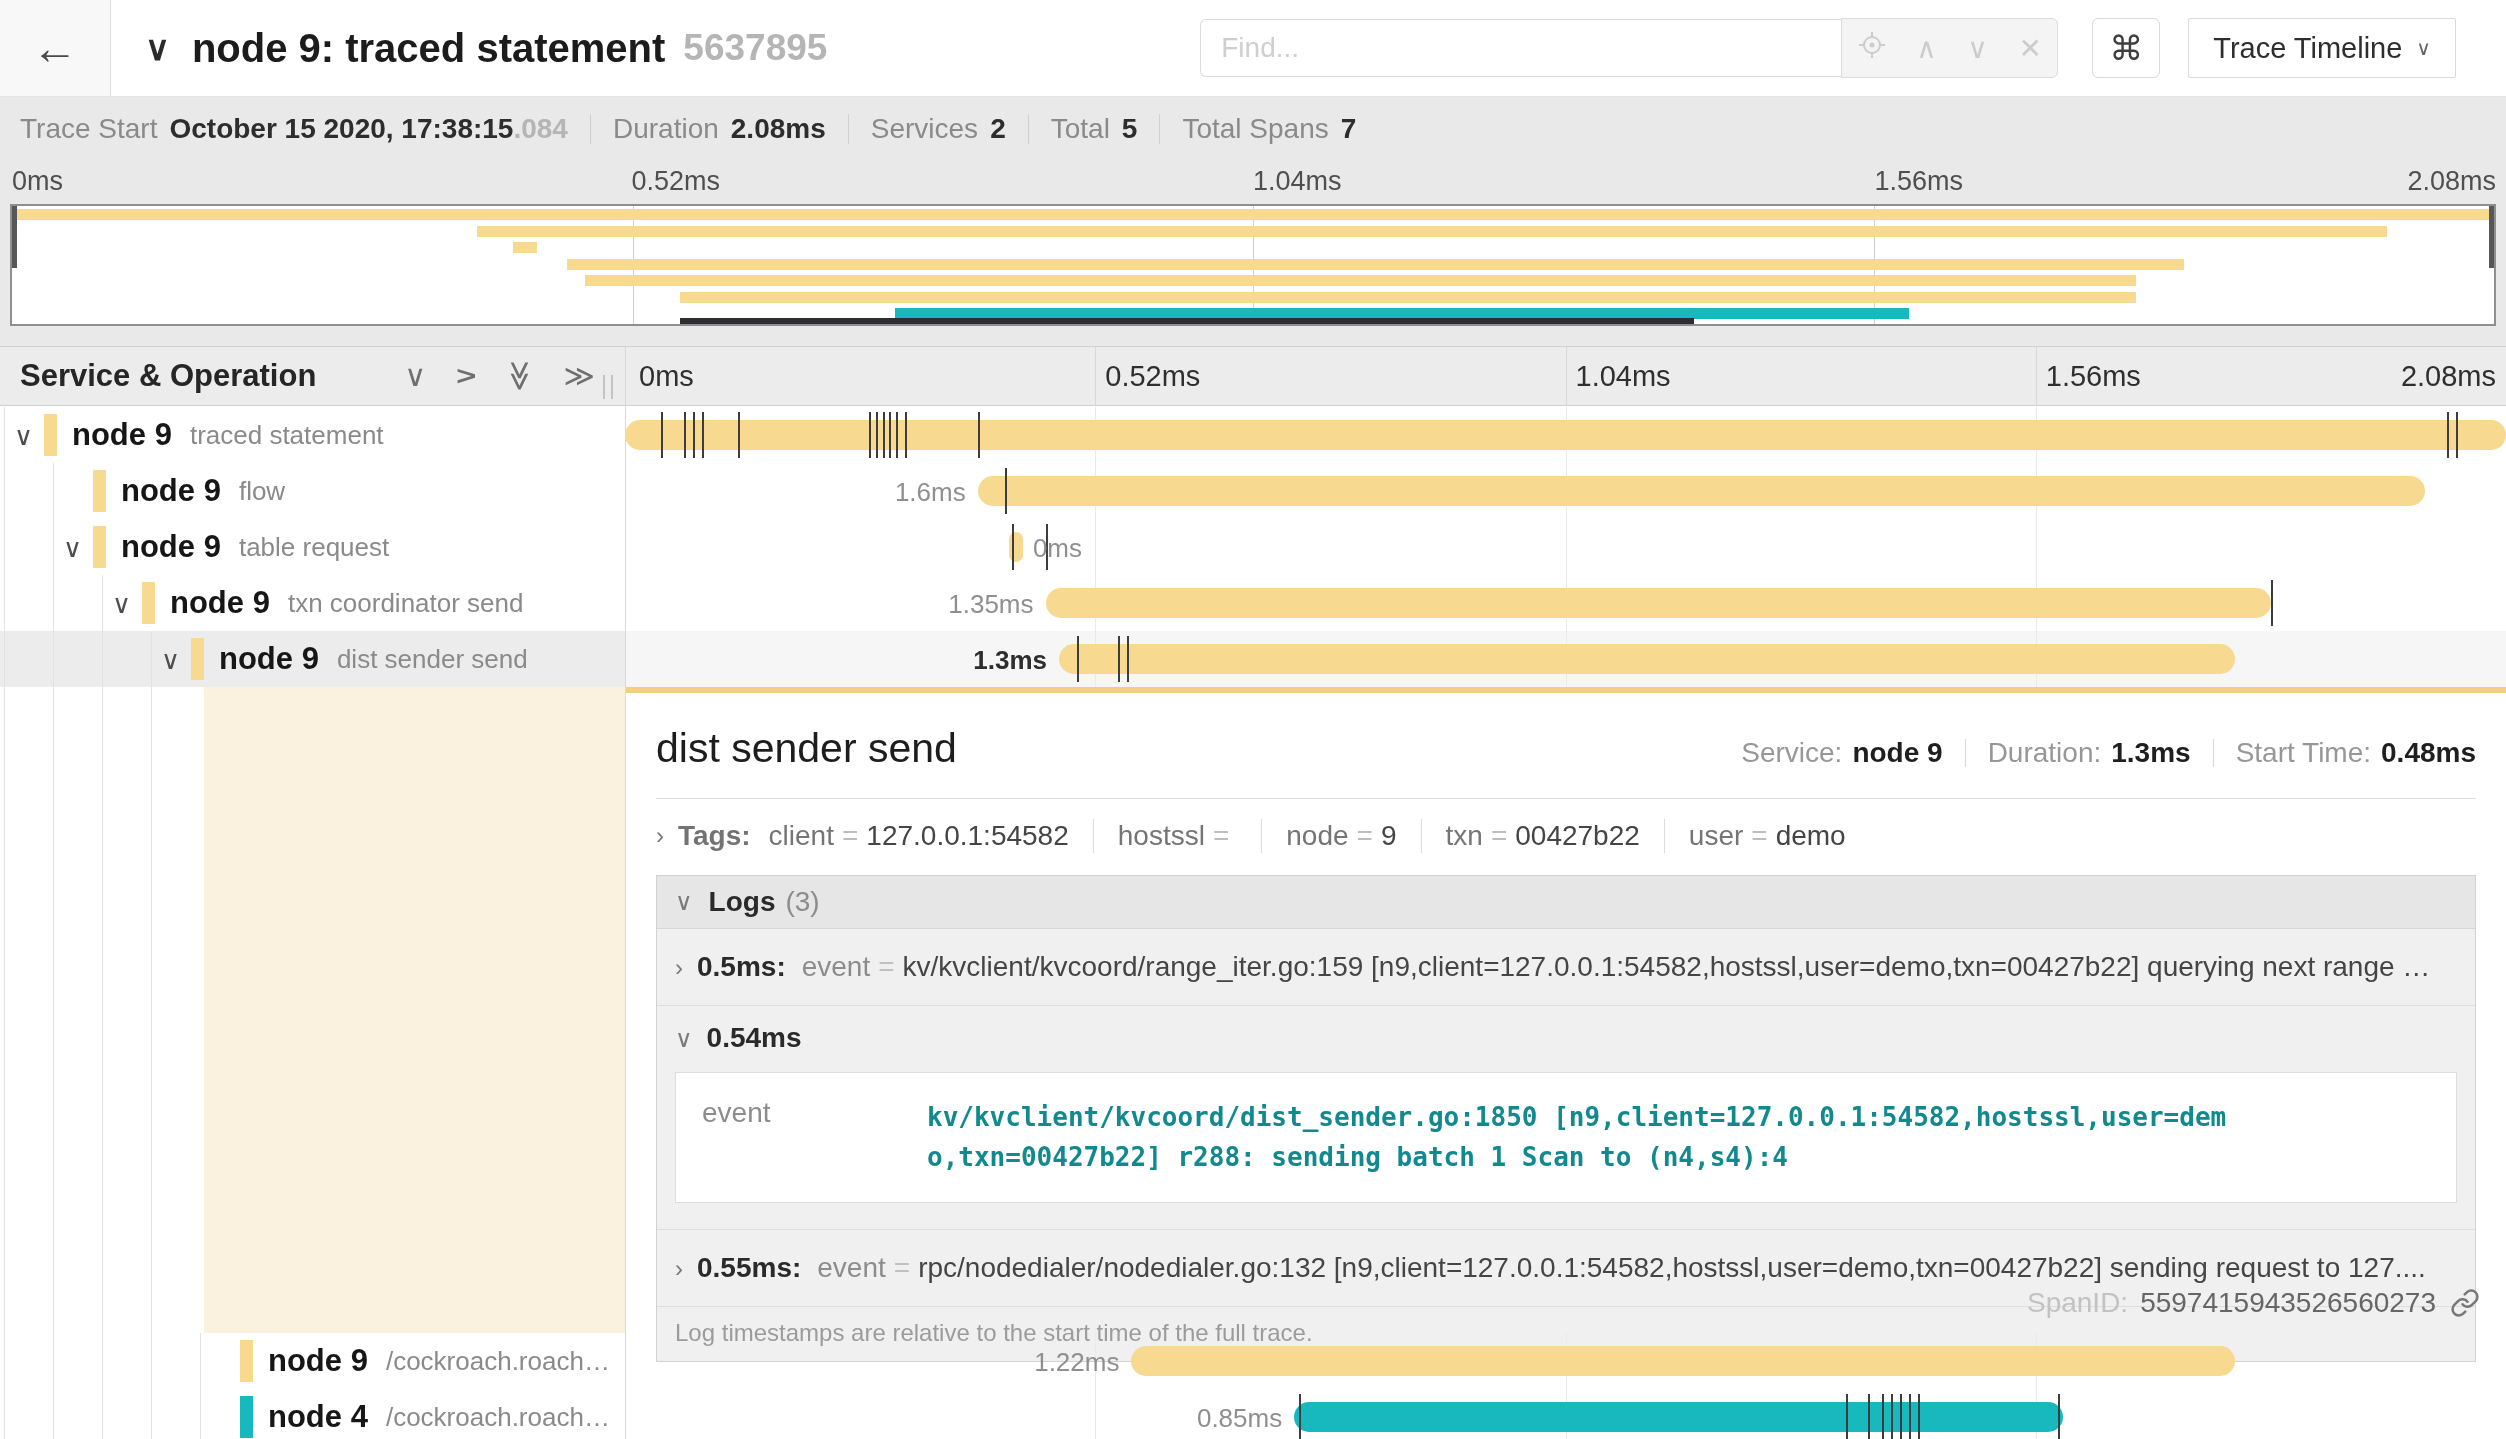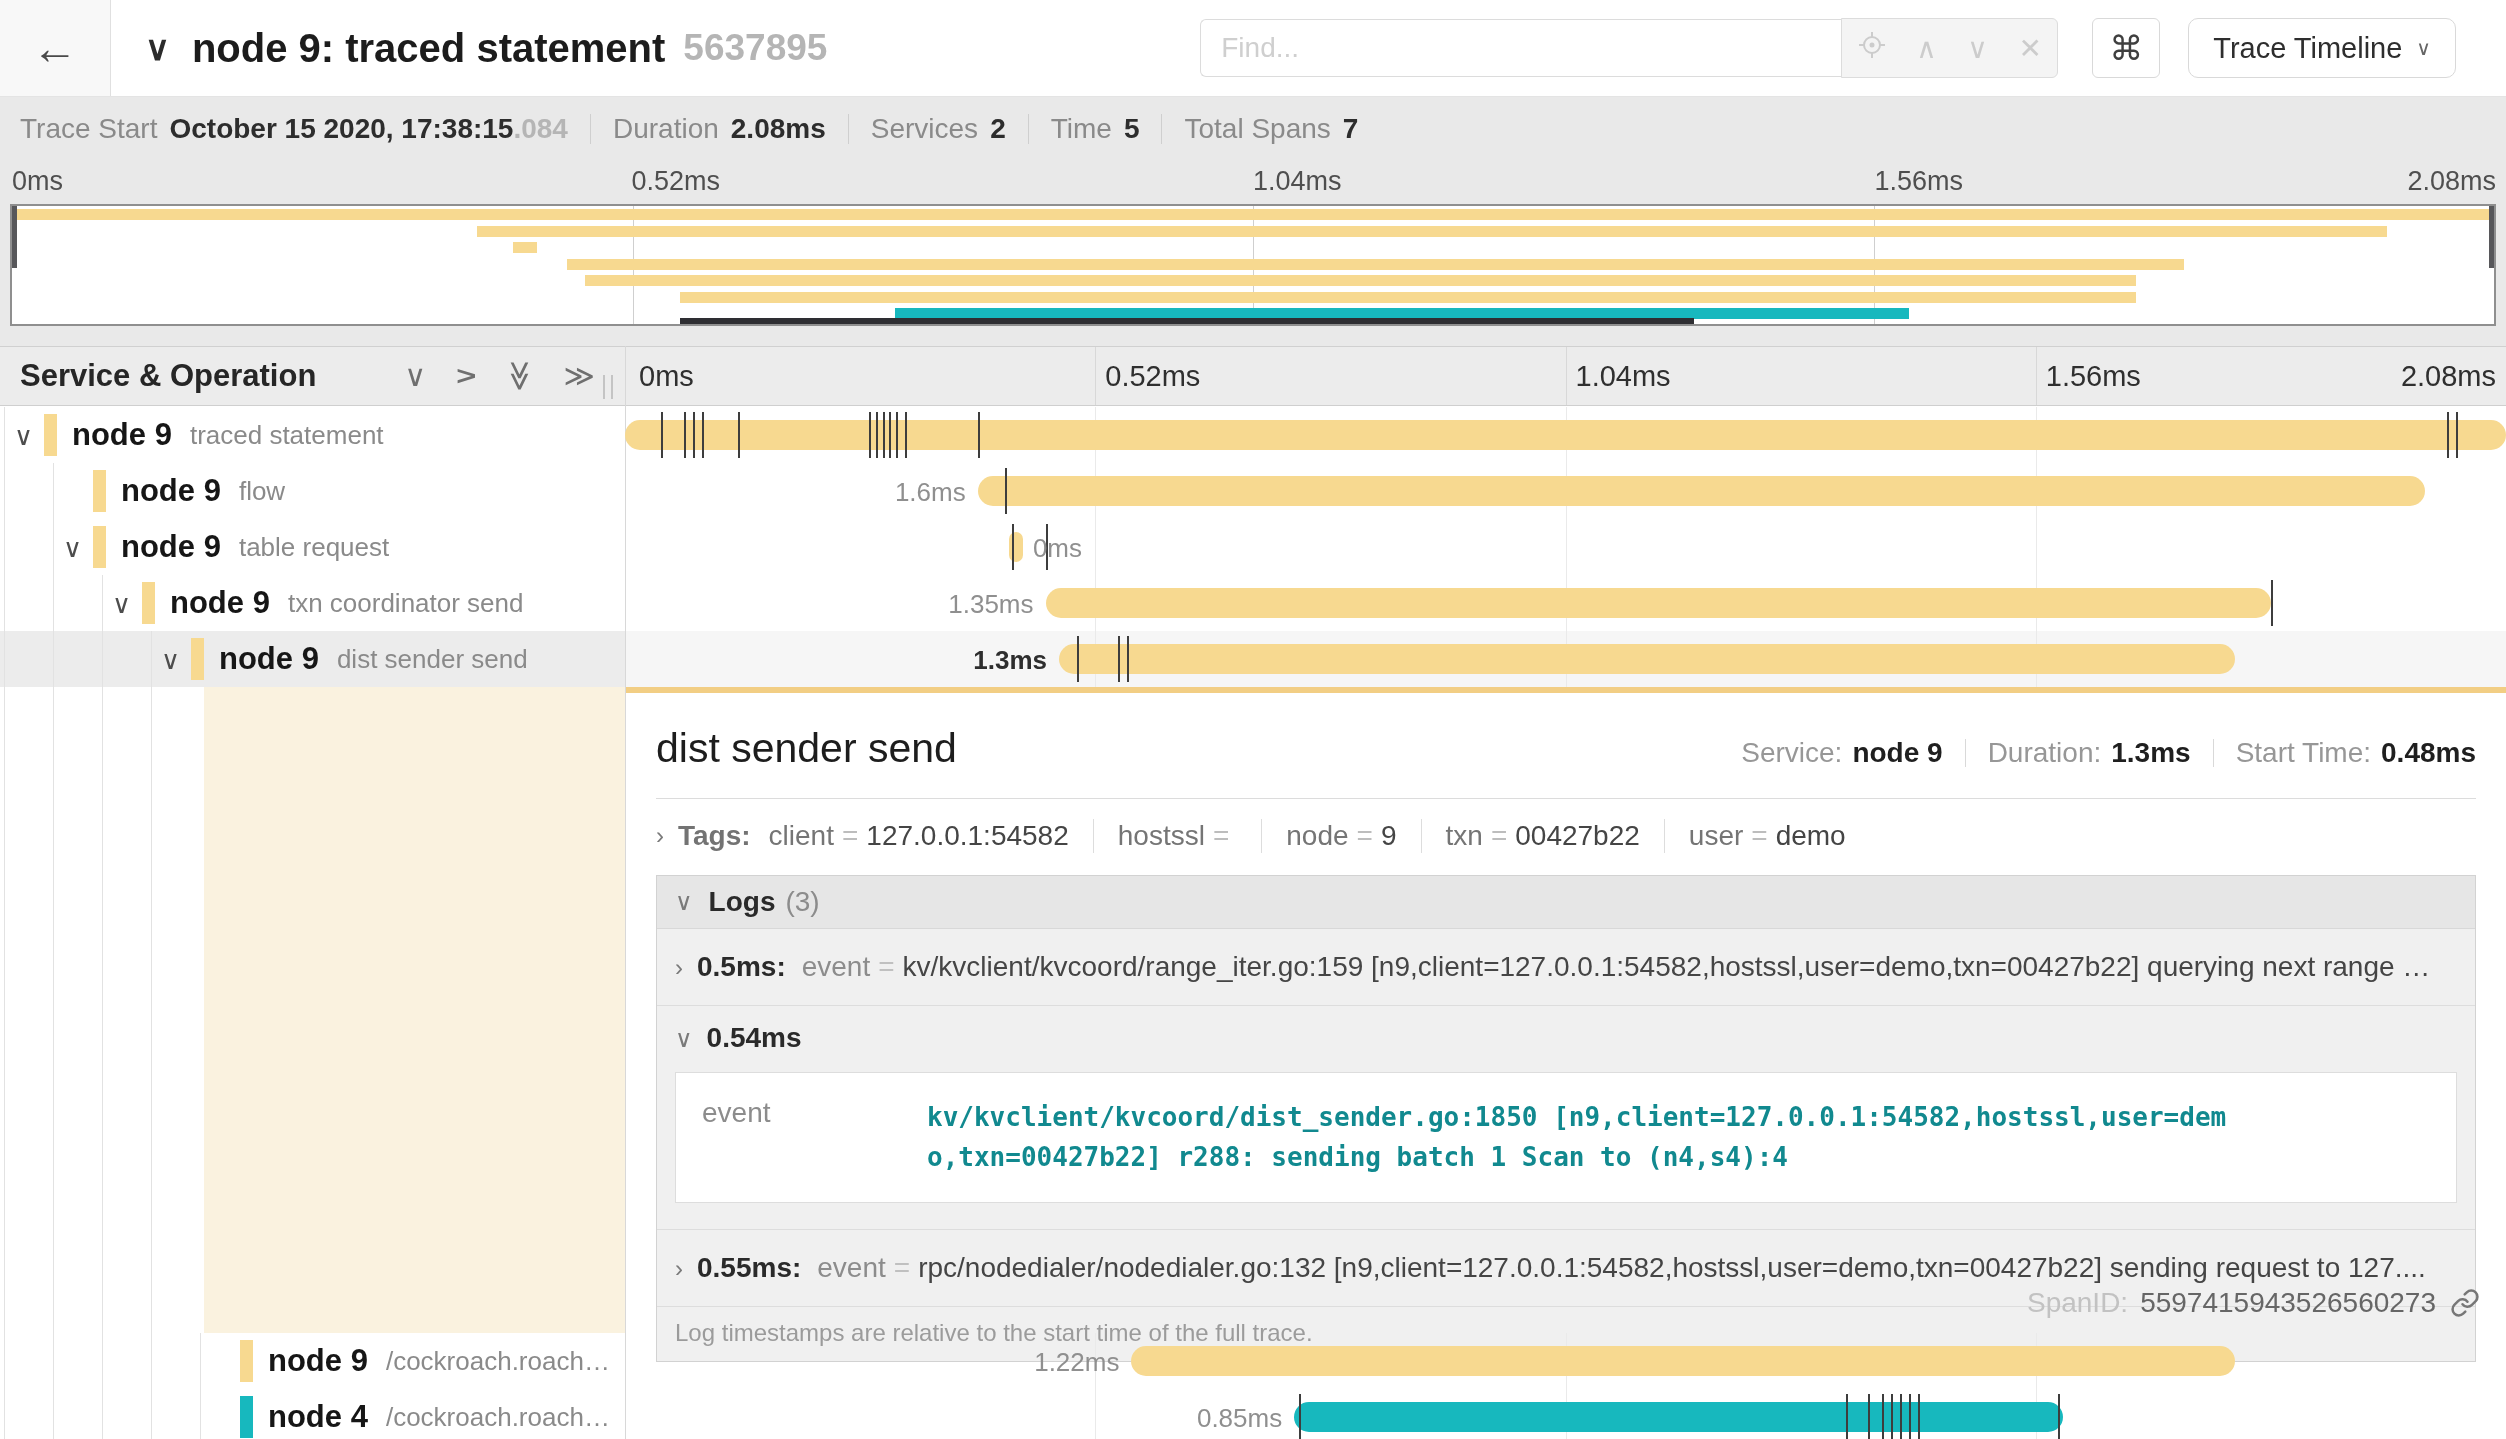--- a/index.html
+++ b/index.html
@@ -18,21 +18,21 @@
   .trace-id{font-size:37px;font-weight:bold;color:#b5b5b5;margin-left:18px;}
   .find-wrap{margin-left:auto;display:flex;align-items:center;margin-right:50px;}
   .find-input{width:600px;height:56px;border:1px solid #dcdcdc;border-right:none;border-radius:6px 0 0 6px;
               font-size:28px;padding:0 20px;outline:none;color:#444;font-family:"Liberation Sans",sans-serif;}
   .find-input::placeholder{color:#cfcfcf;}
   .find-tools{height:58px;width:215px;background:#f4f4f4;border:1px solid #dcdcdc;border-radius:0 6px 6px 0;
               display:flex;align-items:center;justify-content:space-around;color:#ccc;font-size:28px;}
   .find-tools span{cursor:pointer;}
   .kbd-btn{margin-left:34px;width:66px;height:58px;border:1px solid #d9d9d9;border-radius:6px;background:#fff;
            display:flex;align-items:center;justify-content:center;font-size:34px;color:#3f3f3f;cursor:pointer;}
-  .view-btn{margin-left:28px;height:58px;border:1px solid #d9d9d9;border-radius:10px;background:#fff;
+  .view-btn{margin-left:28px;height:58px;border:1px solid #d9d9d9;border-radius:2px;background:#fff;
             display:flex;align-items:center;padding:0 24px;font-size:29px;color:#2e2e2e;cursor:pointer;}
   .view-btn .caret{font-size:20px;color:#666;margin-left:14px;}
 
   
   .summary{position:absolute;left:0;top:97px;width:2506px;height:63px;background:#e9e9e9;
            display:flex;align-items:center;padding-left:20px;box-sizing:border-box;font-size:28px;white-space:nowrap;}
   .summary .lbl{color:#8a8a8a;margin-right:12px;}
   .summary .val{color:#2d2d2d;font-weight:bold;}
   .summary .suffix{color:#b5b5b5;font-weight:bold;}
   .summary .sep{width:1px;height:30px;background:#cfcfcf;margin:0 22px;}
@@ -178,21 +178,21 @@
     <span class="lbl">Trace Start</span>
     <span class="val">October 15 2020, 17:38:15</span>
       <span class="suffix">.084</span>
     <span class="sep"></span>
     <span class="lbl">Duration</span>
     <span class="val">2.08ms</span>
     <span class="sep"></span>
     <span class="lbl">Services</span>
     <span class="val">2</span>
     <span class="sep"></span>
-    <span class="lbl">Time</span>
+    <span class="lbl">Total</span>
     <span class="val">5</span>
     <span class="sep"></span>
     <span class="lbl">Total Spans</span>
     <span class="val">7</span>
   </div>
 
   <div class="minimap">
     <div class="mm-ticks">
       <span class="t0">0ms</span>
       <span class="t1">0.52ms</span>

